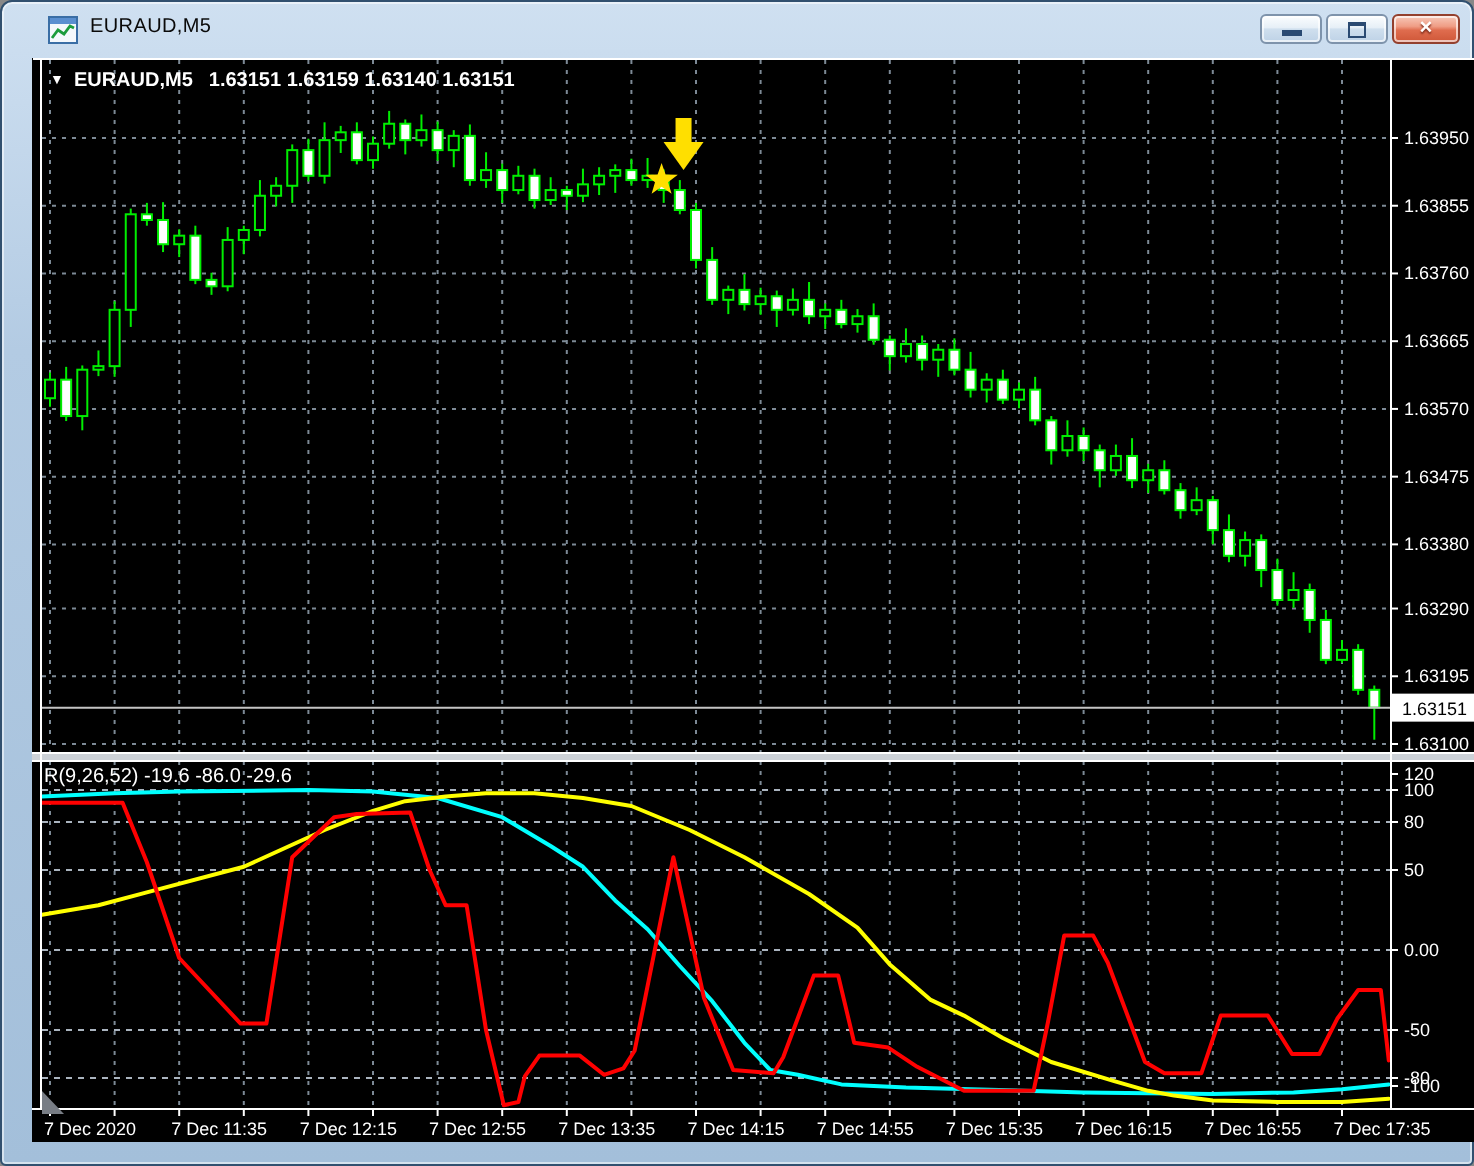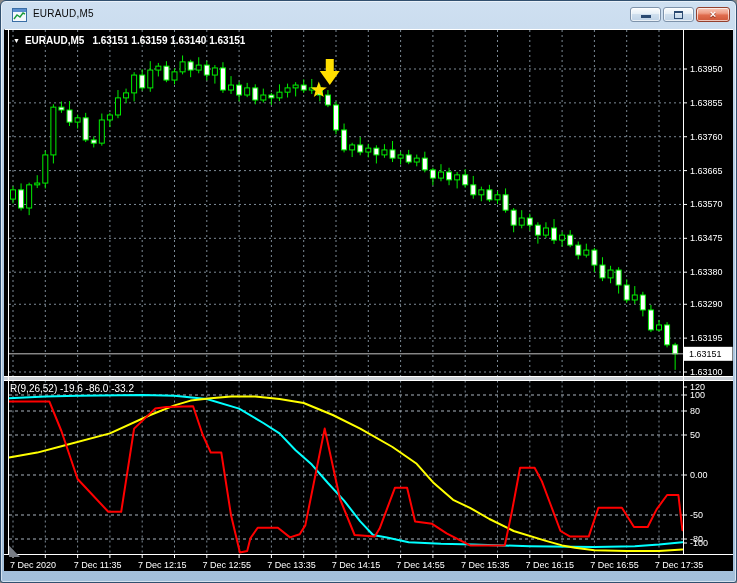--- a/index.html
+++ b/index.html
@@ -2,20 +2,21 @@
 <html><head>
 <meta charset="utf-8">
 <style>
   * { margin:0; padding:0; box-sizing:border-box; }
   body { background:#888; font-family:"Liberation Sans","DejaVu Sans",sans-serif; }
   .win {
     position:relative; width:737px; height:583px;
     border:1px solid #31506f; border-radius:6px 6px 3px 3px;
     background:linear-gradient(#cfe0f1,#b3cbe3 30%,#a3bfda);
     box-shadow: inset 0 0 0 1px rgba(255,255,255,.55);
+    padding-left: 12px;
   }
   .titlebar { position:relative; height:28px; cursor:default; }
   .app-icon { position:absolute; left:11px; top:7px; width:15px; height:14px; display:block; }
   .win-title { position:absolute; left:32px; top:7px; font-size:10px; color:#0a0a0a; letter-spacing:.2px; }
   .controls { position:absolute; right:6px; top:6px; display:flex; gap:2px; }
   .tbtn {
     width:31px; height:15px; border:1px solid #7e93ab; border-radius:3px;
     background:linear-gradient(#fbfdfe,#e6eff7 45%,#cfdfee 50%,#bed2e6);
     box-shadow: inset 0 0 0 1px rgba(255,255,255,.65); position:relative; cursor:default;
   }
@@ -384,15 +385,15 @@
         <polygon points="5,516.5 16,528 5,528" fill="#787d85"></polygon>
         <g>
           <rect x="321.77" y="30" width="8" height="13" fill="#FFDF00"></rect>
           <polygon points="315.77,42 335.77,42 325.77,56" fill="#FFDF00"></polygon>
           <polygon points="314.8,52.5 316.8,58.2 322.9,58.4 318.0,62.1 319.8,67.9 314.8,64.4 309.8,67.9 311.5,62.1 306.7,58.4 312.8,58.2" fill="#FFDF00"></polygon>
         </g>
       </svg>
     <div class="ohlc-header">
       <span class="dd">▼</span><span class="sym">EURAUD,M5</span><span>1.63151 1.63159 1.63140 1.63151</span>
     </div>
-    <div class="ind-label">R(9,26,52) -19.6 -86.0 -33.2</div>
+    <div class="ind-label">R(9,26,52) -19.6 -86.0 -29.6</div>
   </div>
 </div>
 
 </body></html>

